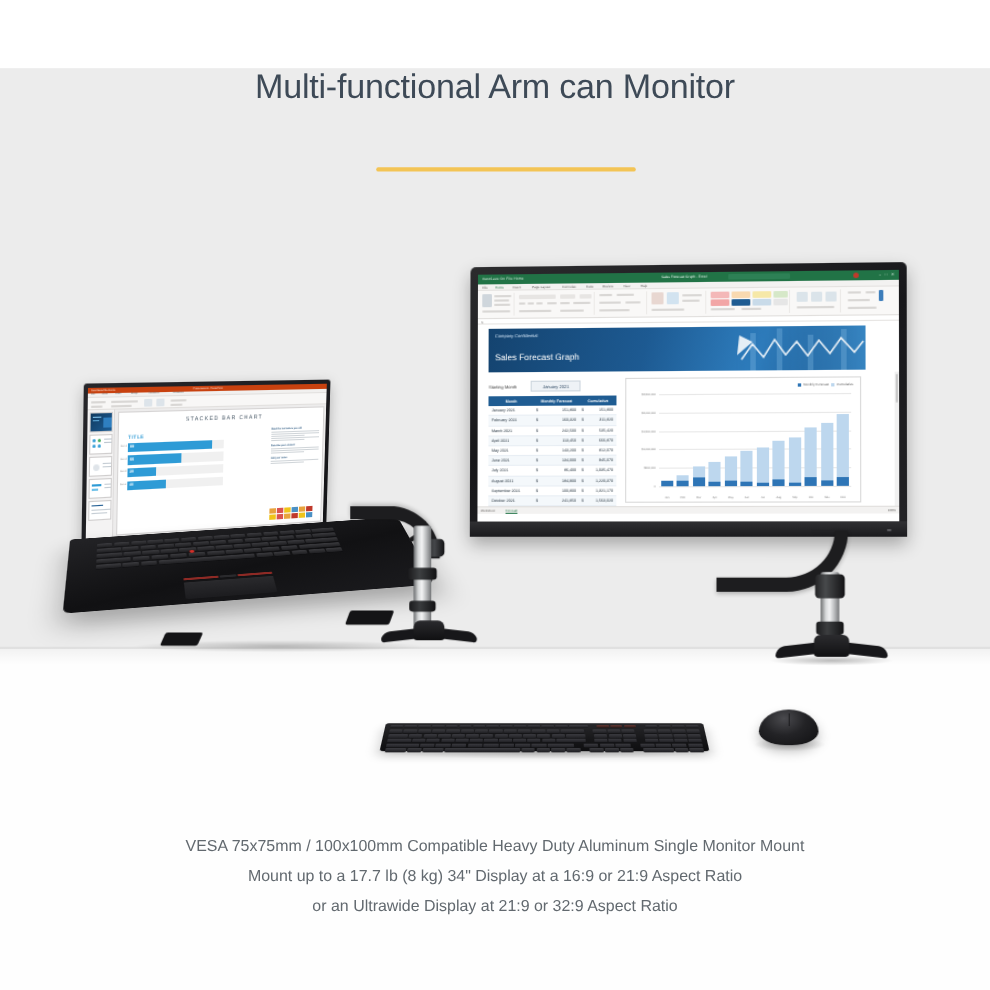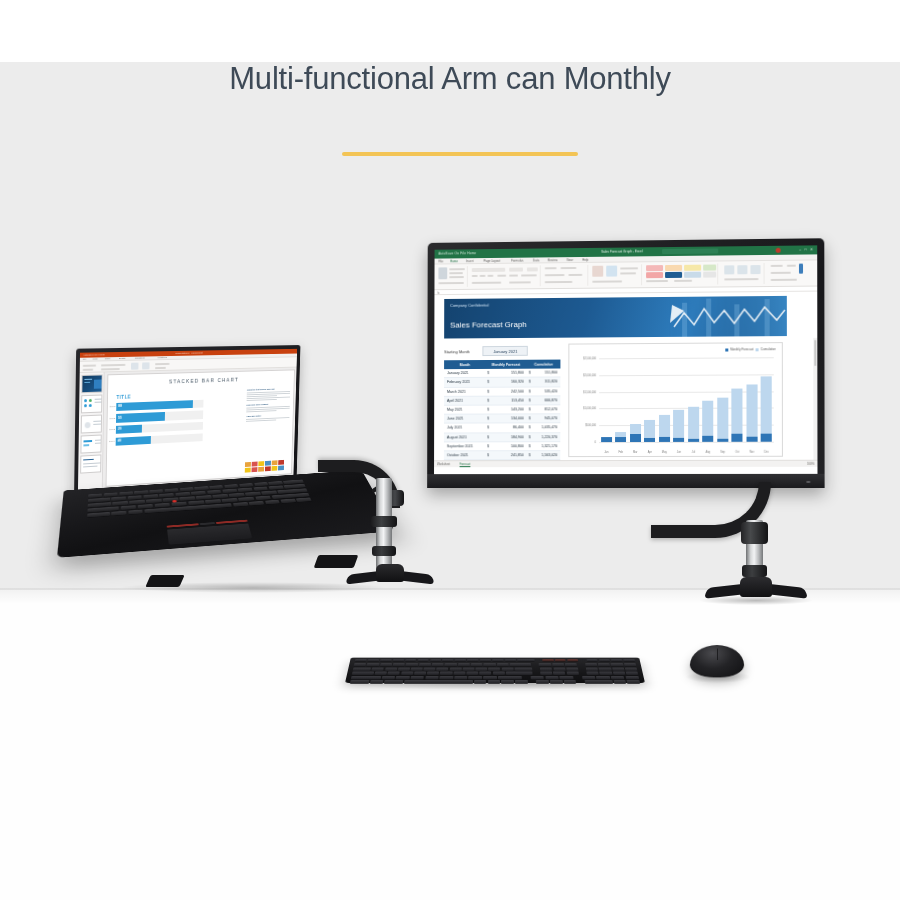--- a/index.html
+++ b/index.html
@@ -328,21 +328,21 @@
 <body>
 
 <div id="scene">
 
   <div class="band-top-white"></div>
   <div class="band-gray"></div>
   <div class="band-desk"></div>
   <div class="desk-shade"></div>
 
   <div id="headline">
-    <span>Multi-functional Arm can Monthly</span>
+    <span>Multi-functional Arm can Monitor</span>
   </div>
   <div id="accent-rule"></div>
 
   <div id="monitor-assembly">
 
     <div id="monitor-bezel">
       <div id="monitor-screen">
 
         <div class="xl-title">
           <span class="lbl">AutoSave  On   File   Home</span>
@@ -1035,14 +1035,19 @@
           <span class="kb"></span>
       </div>
     </div>
   </div>
 
   <div id="mouse-shadow"></div>
   <div id="mouse">
     <span class="split"></span>
   </div>
 
+  <div id="caption">
+    <div>VESA 75x75mm / 100x100mm Compatible Heavy Duty Aluminum Single Monitor Mount</div>
+    <div>Mount up to a 17.7 lb (8 kg) 34" Display at a 16:9 or 21:9 Aspect Ratio</div>
+    <div>or an Ultrawide Display at 21:9 or 32:9 Aspect Ratio</div>
+  </div>
 
 </div>
 
 </body></html>

